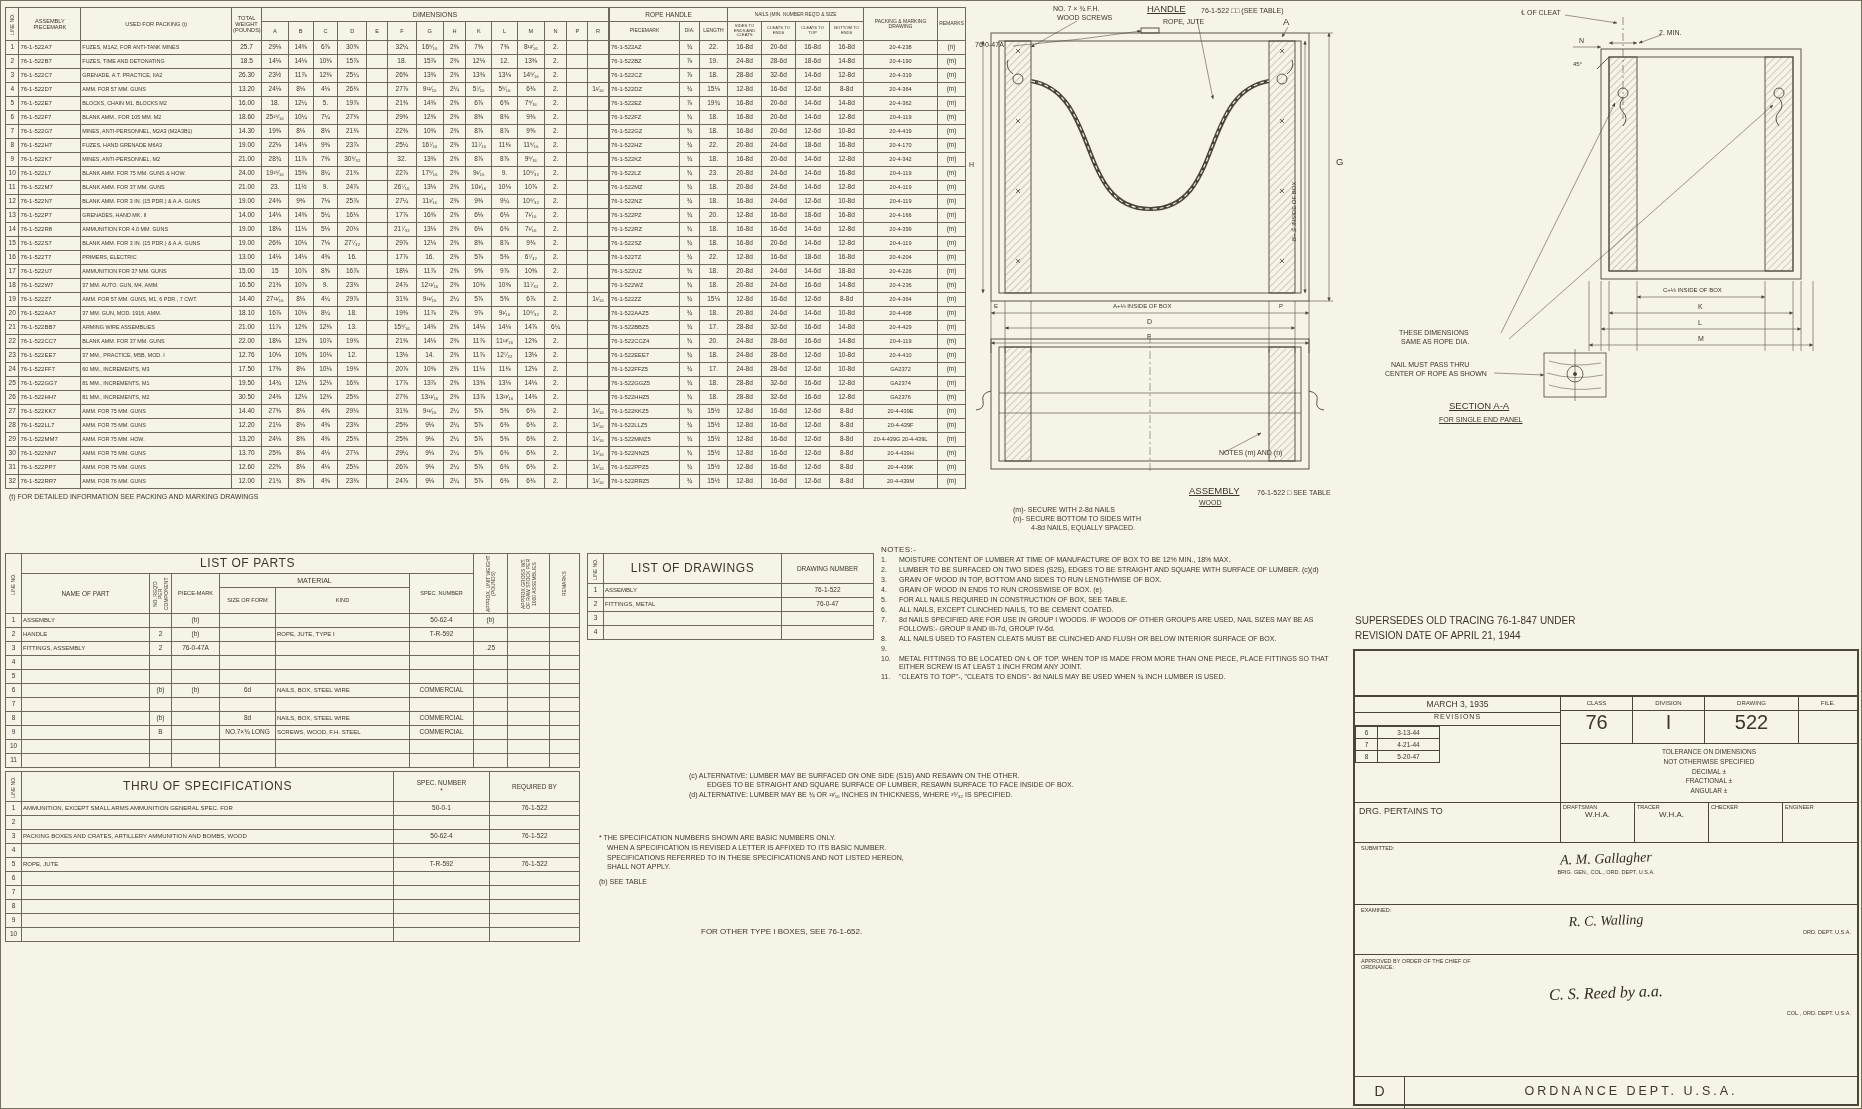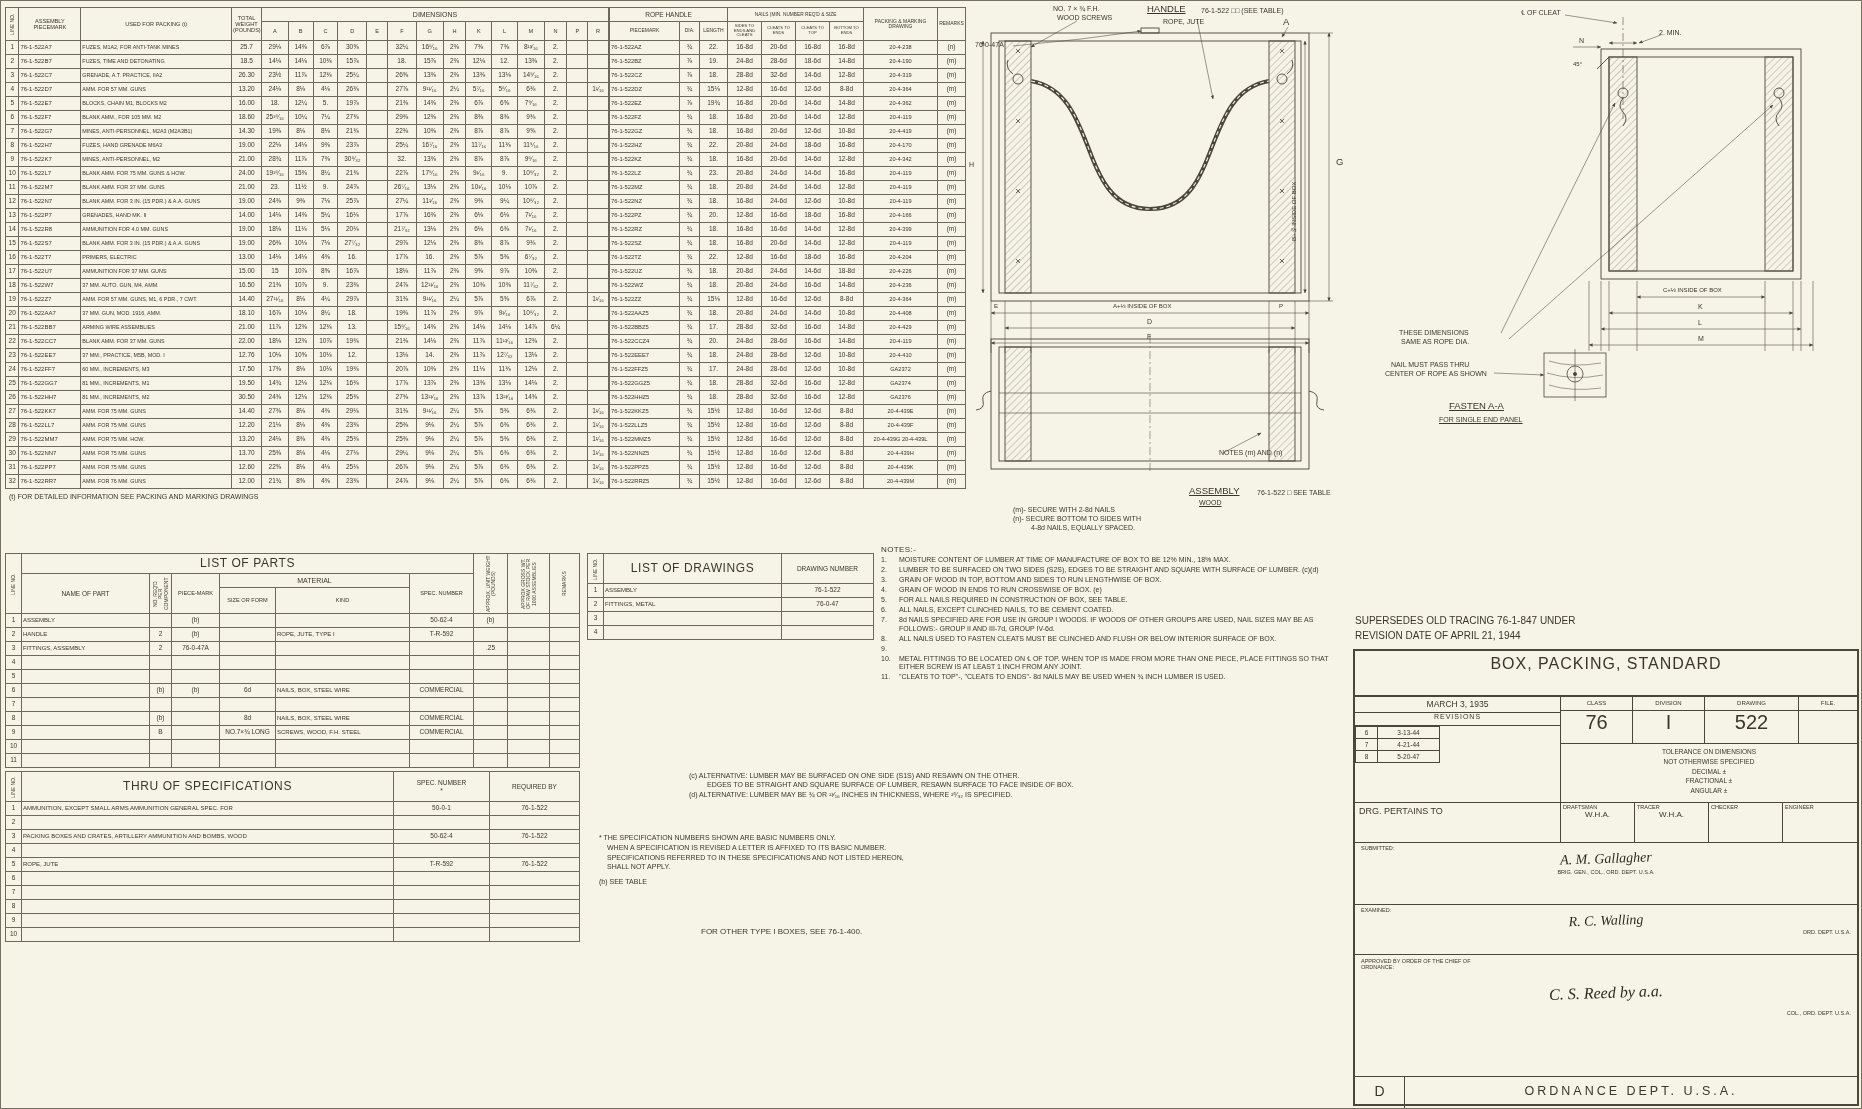--- a/index.html
+++ b/index.html
@@ -1236,21 +1236,21 @@
     <div class="dl" style="left:186px;top:332px;">F</div>
     <div class="dl lg" style="left:322px;top:16px;">A</div>
     <div class="dl sm" style="left:702px;top:286px;">C+⅛ INSIDE OF BOX</div>
     <div class="dl" style="left:737px;top:302px;">K</div>
     <div class="dl" style="left:737px;top:318px;">L</div>
     <div class="dl" style="left:737px;top:334px;">M</div>
     <div class="dl" style="left:438px;top:328px;">THESE DIMENSIONS</div>
     <div class="dl" style="left:440px;top:337px;">SAME AS ROPE DIA.</div>
     <div class="dl" style="left:430px;top:360px;">NAIL MUST PASS THRU</div>
     <div class="dl" style="left:424px;top:369px;">CENTER OF ROPE AS SHOWN</div>
-    <div class="dl lg u" style="left:488px;top:400px;">FASTEN A-A</div>
+    <div class="dl lg u" style="left:488px;top:400px;">SECTION A-A</div>
     <div class="dl u" style="left:478px;top:415px;">FOR SINGLE END PANEL</div>
     <div class="dl lg u" style="left:228px;top:485px;">ASSEMBLY</div>
     <div class="dl" style="left:296px;top:488px;">76-1-522 □ SEE TABLE</div>
     <div class="dl u" style="left:238px;top:498px;">WOOD</div>
     <div class="dl" style="left:258px;top:448px;">NOTES (m) AND (n)</div>
     <div class="dl" style="left:52px;top:505px;">(m)- SECURE WITH 2-8d NAILS</div>
     <div class="dl" style="left:52px;top:514px;">(n)- SECURE BOTTOM TO SIDES WITH</div>
     <div class="dl" style="left:70px;top:523px;">4-8d NAILS, EQUALLY SPACED.</div>
   </div>
 
@@ -1605,30 +1605,29 @@
   </div>
 
   <div class="abs" style="left:598px;top:832px;width:372px;font-size:7px;line-height:1.4;">
     <div>* THE SPECIFICATION NUMBERS SHOWN ARE BASIC NUMBERS ONLY.</div>
     <div style="margin-left:8px;">WHEN A SPECIFICATION IS REVISED A LETTER IS AFFIXED TO ITS BASIC NUMBER.</div>
     <div style="margin-left:8px;">SPECIFICATIONS REFERRED TO IN THESE SPECIFICATIONS AND NOT LISTED HEREON,</div>
     <div style="margin-left:8px;">SHALL NOT APPLY.</div>
     <div style="margin-top:5px;">(b) SEE TABLE</div>
   </div>
 
-  <div class="abs" style="left:700px;top:926px;font-size:8px;">FOR OTHER TYPE I BOXES, SEE 76-1-400.</div>
+  <div class="abs" style="left:700px;top:926px;font-size:8px;">FOR OTHER TYPE I BOXES, SEE 76-1-652.</div>
 
   <div id="title-block">
     <div style="position:absolute;left:2px;top:0;font-size:10px;line-height:1.5;">
       <div>SUPERSEDES OLD TRACING 76-1-847 UNDER</div>
       <div>REVISION DATE OF APRIL 21, 1944</div>
     </div>
     <div class="tb-frame">
       <div class="tb-title">
-        <div>BOX, PACKING, STANDARD</div>
       </div>
       <div class="flexrow" style="height:106px;border-bottom:1px solid #4b4738;">
         <div style="width:208px;border-right:1px solid #4b4738;">
           <div class="cellb" style="height:16px;text-align:center;font-size:8.5px;padding-top:2px;border-right:0;">MARCH 3, 1935</div>
           <div class="cellb" style="height:13px;text-align:center;font-size:7px;letter-spacing:1px;border-right:0;">REVISIONS</div>
           <table class="rev-grid" style="width:84px;">
             <colgroup>
                 <col style="width:22px">
                 <col style="width:62px">
               </colgroup>

